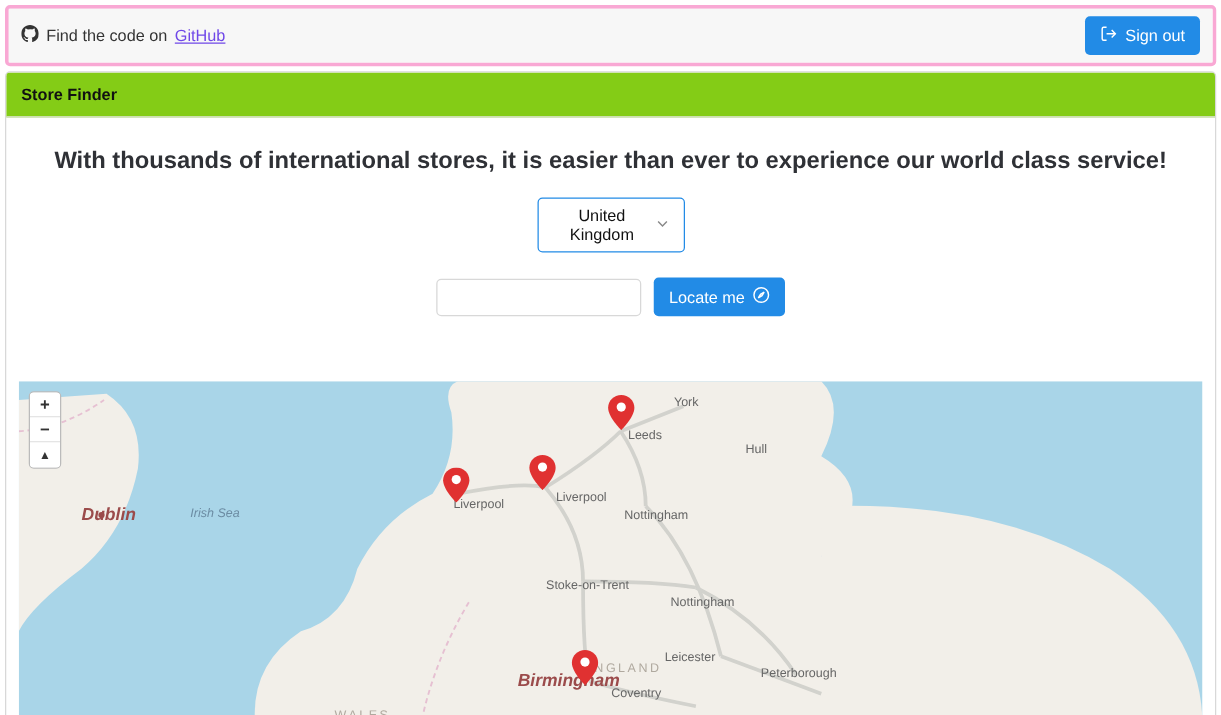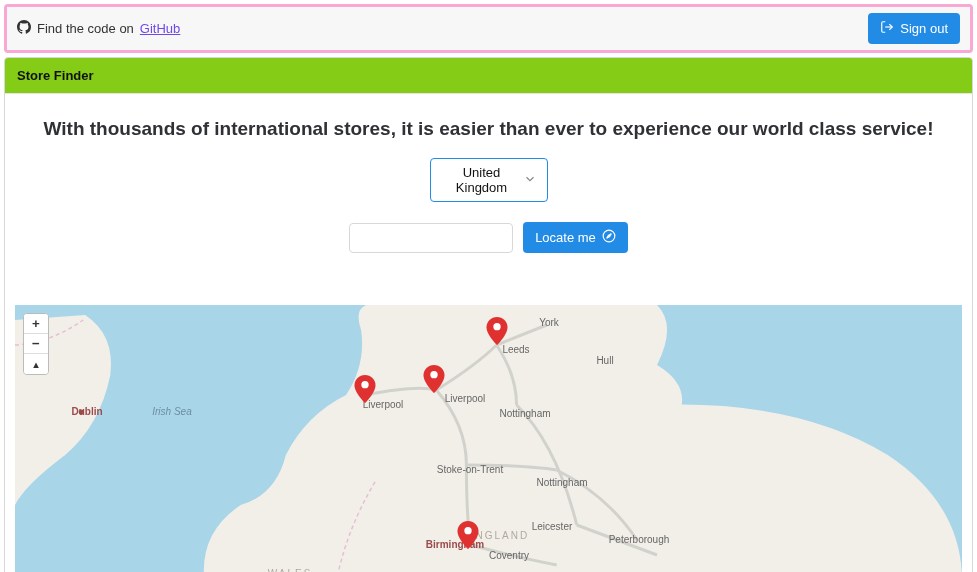--- a/index.html
+++ b/index.html
@@ -164,21 +164,21 @@
   .zoom-ctrl button:last-child { border-bottom: none; font-size: 10px; }
   .maplabel {
     position: absolute;
     font-size: 10px;
     color: #666;
     white-space: nowrap;
     transform: translate(-50%, -50%);
   }
   .maplabel.italic { font-style: italic; color: #6c8ca3; }
   .maplabel.region { letter-spacing: 2px; color: #b0a99f; font-size: 10px; }
-  .maplabel.city { color: #9b4b4b; font-weight: 600; font-size: 10px; }
+  .maplabel.city { color: #9b4b4b; font-weight: 600; font-size: 14px; font-style: italic; }
   .pin {
     position: absolute;
     transform: translate(-50%, -100%);
     pointer-events: none;
   }
   .pin svg { width: 22px; height: 28px; }
 </style>
 </head>
 <body>
 

